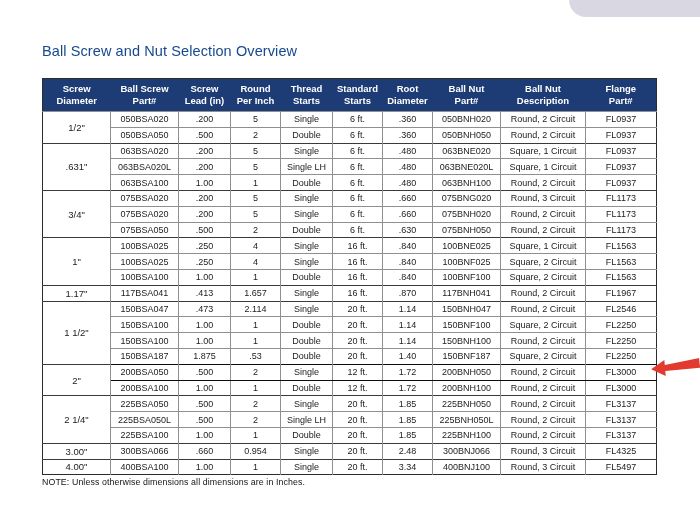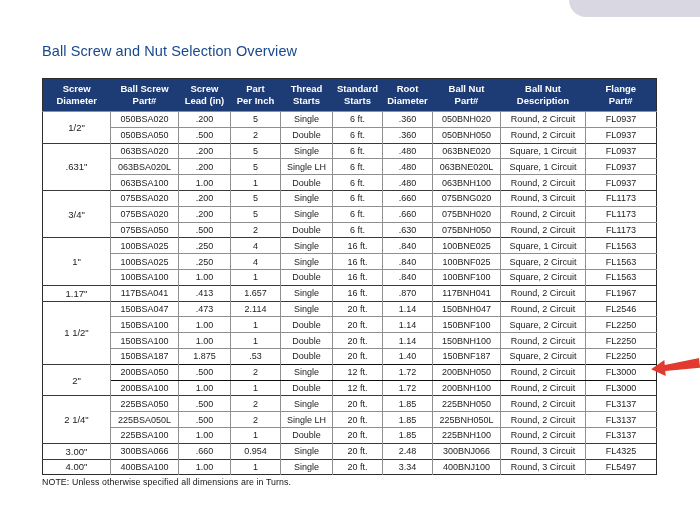--- a/index.html
+++ b/index.html
@@ -77,21 +77,21 @@
         <col class="c7">
         <col class="c8">
         <col class="c9">
         <col class="c10">
     </colgroup>
     <thead>
       <tr>
           <th><span>Screw</span><br><span>Diameter</span></th>
           <th><span>Ball Screw</span><br><span>Part#</span></th>
           <th><span>Screw</span><br><span>Lead (in)</span></th>
-          <th><span>Part</span><br><span>Per Inch</span></th>
+          <th><span>Round</span><br><span>Per Inch</span></th>
           <th><span>Thread</span><br><span>Starts</span></th>
           <th><span>Standard</span><br><span>Starts</span></th>
           <th><span>Root</span><br><span>Diameter</span></th>
           <th><span>Ball Nut</span><br><span>Part#</span></th>
           <th><span>Ball Nut</span><br><span>Description</span></th>
           <th><span>Flange</span><br><span>Part#</span></th>
         </tr>
     </thead>
     <tbody>
         <tr>
@@ -358,13 +358,13 @@
           <td class="gs">FL5497</td>
         </tr>
       </tbody>
   </table>
 </div>
 
 <svg class="arrow" viewBox="0 0 49 18" xmlns="http://www.w3.org/2000/svg">
   <polygon points="0,9 14,1 14,6 49,2 49,12 14,12 14,17" fill="var(--arrow-color)"></polygon>
 </svg>
 
-<div class="note">NOTE:  Unless otherwise specified all dimensions are in Turns.</div>
+<div class="note">NOTE:  Unless otherwise dimensions all dimensions are in Inches.</div>
 
 </body></html>

